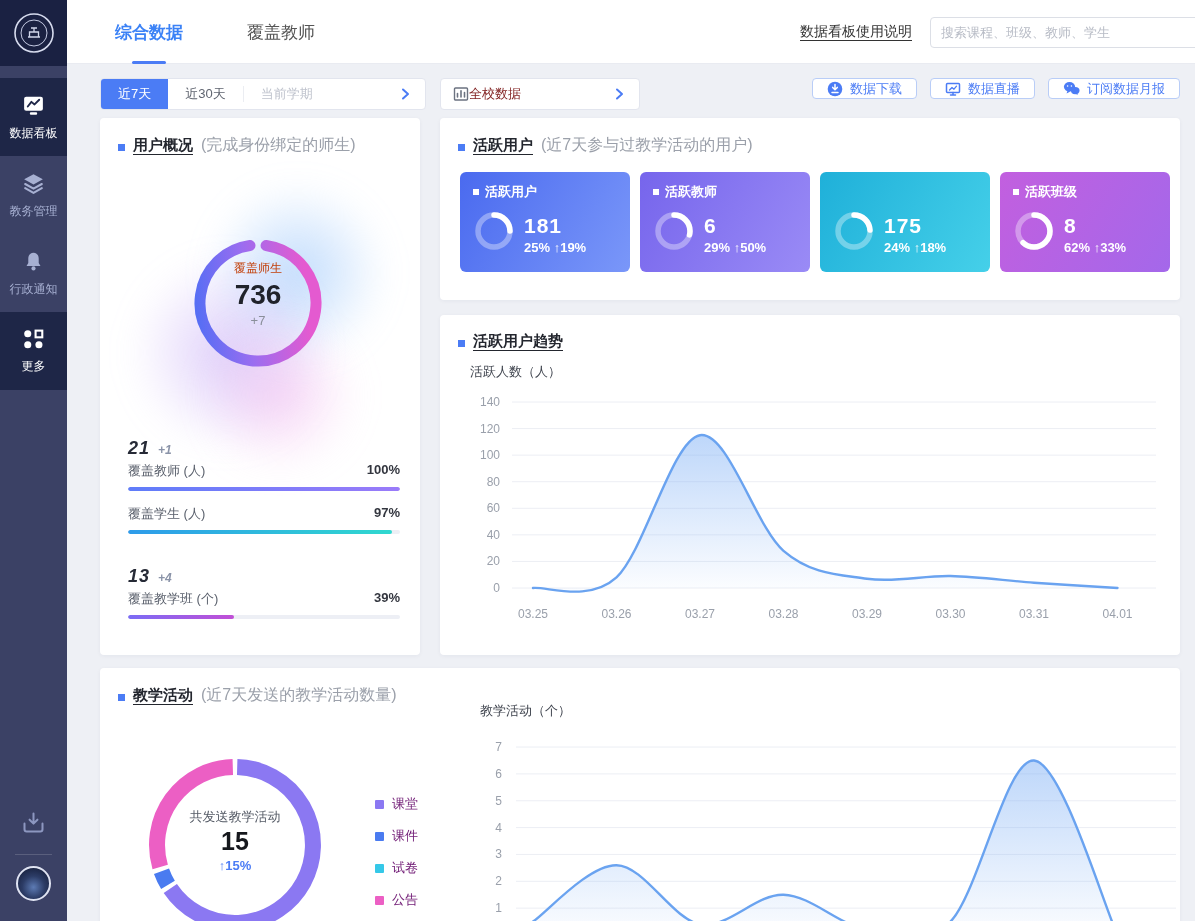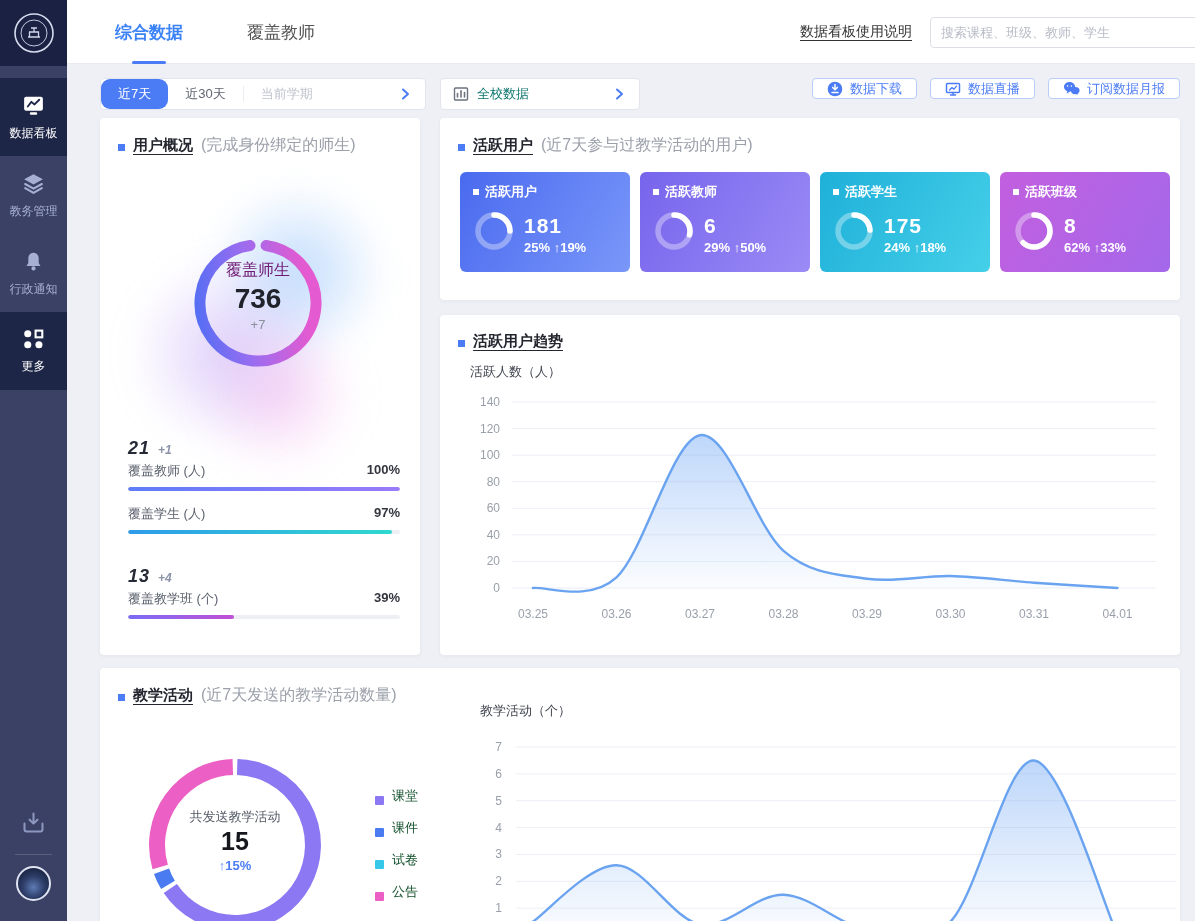--- a/index.html
+++ b/index.html
@@ -23,46 +23,46 @@
   #tab-0 .tab-underline { position:absolute; left:50%; transform:translateX(-50%); bottom:0; width:34px; height:3px; background:#4b7cf5; border-radius:2px; }
   #tab-1 { left:180px; color:#555; }
   #help-link { position:absolute; left:733px; top:0; height:64px; display:flex; align-items:center; font-size:14px; color:#333; text-decoration:underline; text-underline-offset:4px; cursor:pointer; }
   #search-box { position:absolute; left:863px; top:17px; width:325px; height:31px; border:1px solid #dcdfe6; border-radius:4px; background:#fff; display:flex; align-items:center; }
   #search-input { flex:1; border:none; outline:none; padding:0 10px; font-size:13px; color:#333; font-family:inherit; }
   #search-input::placeholder { color:#b8bcc6; }
 
   
   .seg-group { position:absolute; top:78px; height:32px; background:#fff; border:1px solid #e2e5ee; border-radius:4px; display:flex; align-items:center; overflow:hidden; }
   #time-group { left:100px; width:326px; }
-  .seg { height:100%; display:flex; align-items:center; padding:0 17px; font-size:13px; color:#606570; cursor:pointer;border-radius:9px; }
+  .seg { height:100%; display:flex; align-items:center; padding:0 17px; font-size:13px; color:#606570; cursor:pointer; }
   .seg.active { background:#4b7cf5; color:#fff; }
   .seg.dim { color:#bfc3cd; }
   .seg-sep { width:1px; height:16px; background:#ebedf2; }
   .chevron-cell { margin-left:auto; width:40px; height:100%; display:flex; align-items:center; justify-content:center; cursor:pointer; }
   #scope-group { left:440px; width:200px; padding-left:12px; }
-  #scope-label { font-size:13px; color:#0f766e; margin-left:8px; }
+  #scope-label { font-size:13px; color:#7f1d1d; }
   #actions { position:absolute; top:78px; right:15px; display:flex; gap:13px; }
   .action-btn { height:21px; padding:0 14px; background:#fff; border:1px solid #b9cdf7; border-radius:4px; color:#4b7cf5; font-size:13px; display:flex; align-items:center; gap:7px; cursor:pointer; }
 
   
   .card { position:absolute; background:#fff; border-radius:4px; box-shadow:0 1px 4px rgba(20,30,70,0.05); }
   #card-overview { left:100px; top:118px; width:320px; height:537px; }
   #card-active  { left:440px; top:118px; width:740px; height:182px; }
   #card-trend   { left:440px; top:315px; width:740px; height:340px; }
   #card-activity{ left:100px; top:668px; width:1080px; height:280px; }
 
   .card-title-row { position:absolute; display:flex; align-items:baseline; gap:8px; }
   .bullet { width:7px; height:7px; background:#4b7cf5; margin-top:4px; align-self:center; }
   .card-title { font-size:15px; font-weight:bold; color:#23262e; text-decoration:underline; text-underline-offset:4px; cursor:pointer; }
   .card-sub { font-size:16px; color:#9ba0aa; }
 
   
   .glow { position:absolute; border-radius:50%; filter:blur(16px); }
   #gauge-text { position:absolute; left:178px; top:260px; width:160px; text-align:center; }
-  #gauge-label { font-size:16px; color:#701a75; }
+  #gauge-label { font-size:12px; color:#c2410c; }
   #gauge-value { font-size:28px; font-weight:bold; color:#20232b; margin-top:2px; }
   #gauge-delta { font-size:13px; color:#8a8f9a; margin-top:2px; }
 
   .stat-row { position:absolute; left:128px; width:272px; }
   .stat-top { display:flex; align-items:baseline; gap:8px;font-style:italic; }
   .stat-value { font-size:18px; font-weight:bold; color:#262a36; letter-spacing:1px; }
   .stat-delta { font-size:12px; color:#8a93a8; font-weight:bold; }
   .stat-mid { display:flex; justify-content:space-between; margin-top:3px; }
   .stat-label { font-size:13px; color:#5a606c; }
   .stat-pct { font-size:13px; font-weight:bold; color:#33363f; }
@@ -76,21 +76,21 @@
   .grad-body { position:absolute; left:10px; top:34px; display:flex; align-items:center; }
   .grad-nums { margin-left:6px;margin-top:8px; }
   .grad-value { font-size:21px; font-weight:bold; letter-spacing:1px; line-height:24px; }
   .grad-pcts { font-size:13px; font-weight:bold; margin-top:2px; }
 
   
   .axis-title { position:absolute; font-size:13px; color:#40454f; }
   svg text { font-family:"Liberation Sans","DejaVu Sans",sans-serif; }
 
   
-  .legend-item { position:absolute; left:375px; display:flex; align-items:flex-end; gap:8px; font-size:13px; color:#14532d; }
+  .legend-item { position:absolute; left:375px; display:flex; align-items:center; gap:8px; font-size:13px; color:#701a75;margin-top:8px; }
   .legend-swatch { width:9px; height:9px; border-radius:1px; }
   #donut-text { position:absolute; left:155px; top:808px; width:160px; text-align:center; }
   #donut-label { font-size:13px; color:#555b66; }
   #donut-value { font-size:25px; font-weight:bold; color:#16181d; margin-top:1px; }
   #donut-delta { font-size:13px; font-weight:bold; color:#4b7cf5; margin-top:2px; }
 </style>
 </head>
 <body>
 
 <div id="page">
@@ -316,24 +316,20 @@
           <circle cx="24" cy="24" r="16" fill="none" stroke="rgba(255,255,255,0.35)" stroke-width="5.5"></circle>
           <circle cx="24" cy="24" r="16" fill="none" stroke="#ffffff" stroke-width="5.5" pathLength="100" stroke-dasharray="29 100" stroke-linecap="round" transform="rotate(-90 24 24)"></circle>
         </svg>
       <div class="grad-nums">
         <div class="grad-value">6</div>
         <div class="grad-pcts"><span>29%</span> <span>↑50%</span></div>
       </div>
     </div>
   </div>
   <div class="grad-card" style="left: 820px; background: linear-gradient(120deg, rgb(31, 176, 217), rgb(69, 208, 233));">
-    <div class="grad-head">
-        <span class="grad-bullet"></span>
-        <span>活跃学生</span>
-      </div>
     <div class="grad-body">
       <svg class="mini-donut" width="48" height="48" viewBox="0 0 48 48">
           <circle cx="24" cy="24" r="16" fill="none" stroke="rgba(255,255,255,0.35)" stroke-width="5.5"></circle>
           <circle cx="24" cy="24" r="16" fill="none" stroke="#ffffff" stroke-width="5.5" pathLength="100" stroke-dasharray="24 100" stroke-linecap="round" transform="rotate(-90 24 24)"></circle>
         </svg>
       <div class="grad-nums">
         <div class="grad-value">175</div>
         <div class="grad-pcts"><span>24%</span> <span>↑18%</span></div>
       </div>
     </div>

